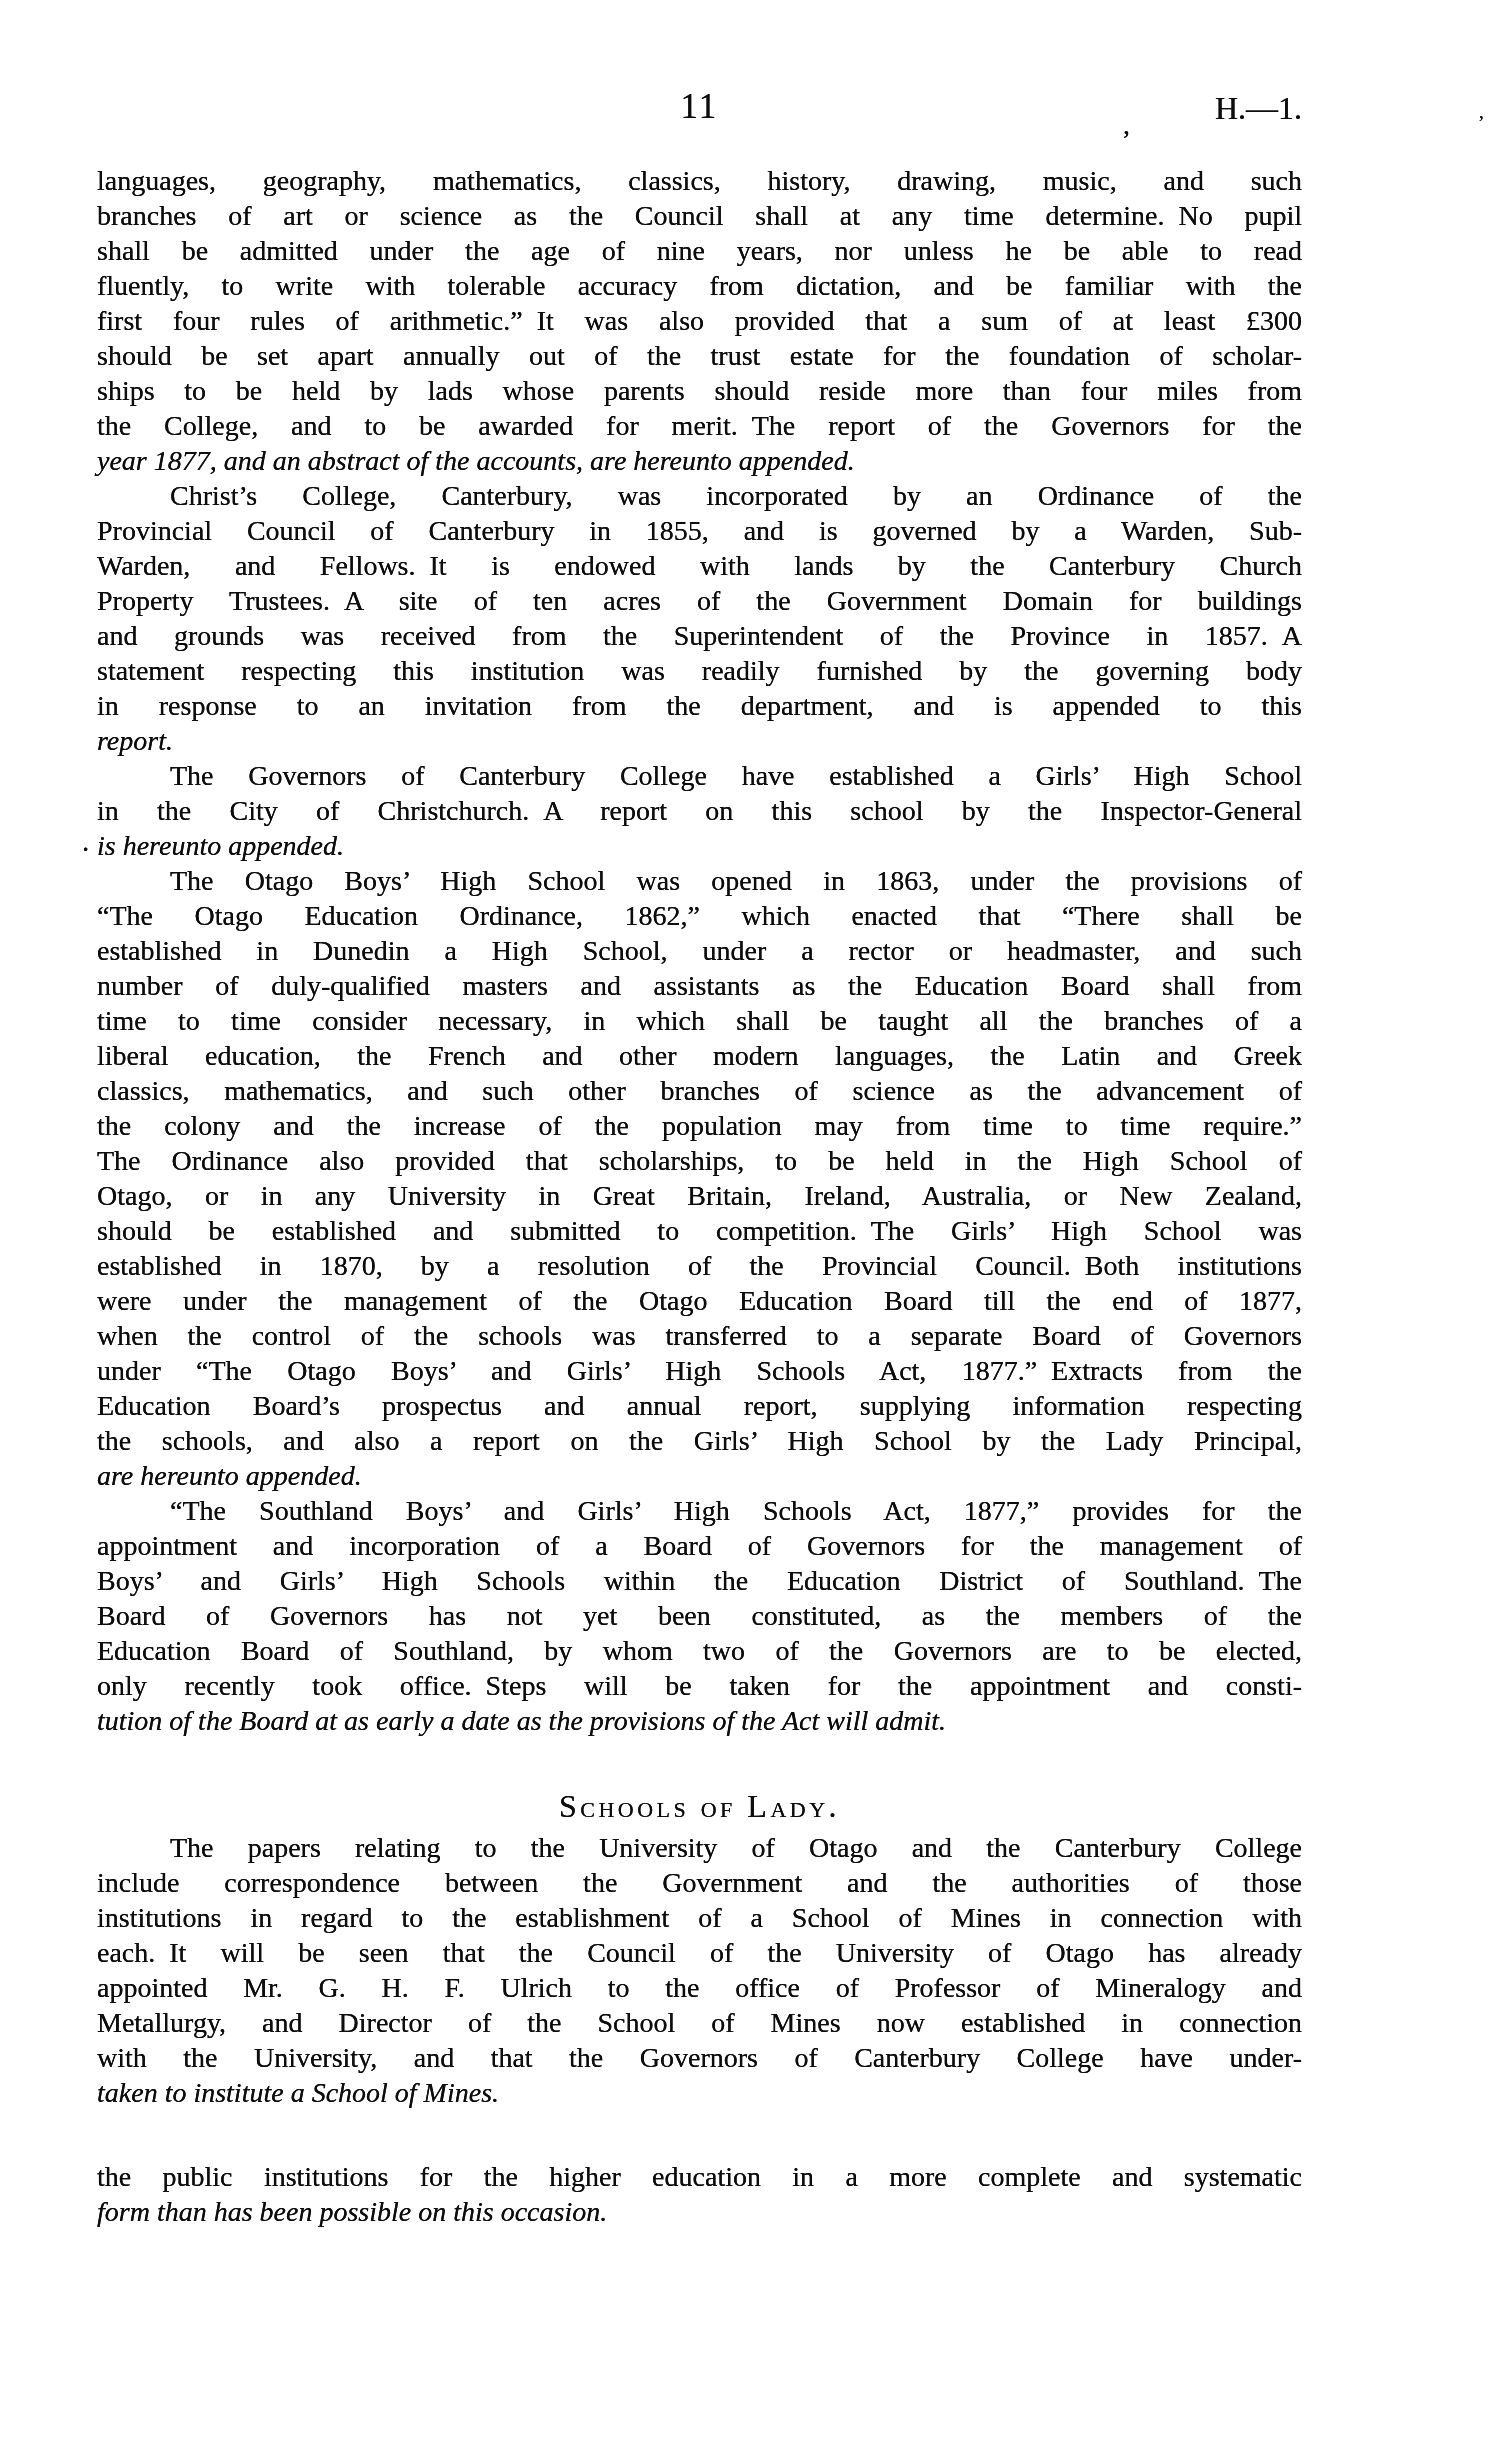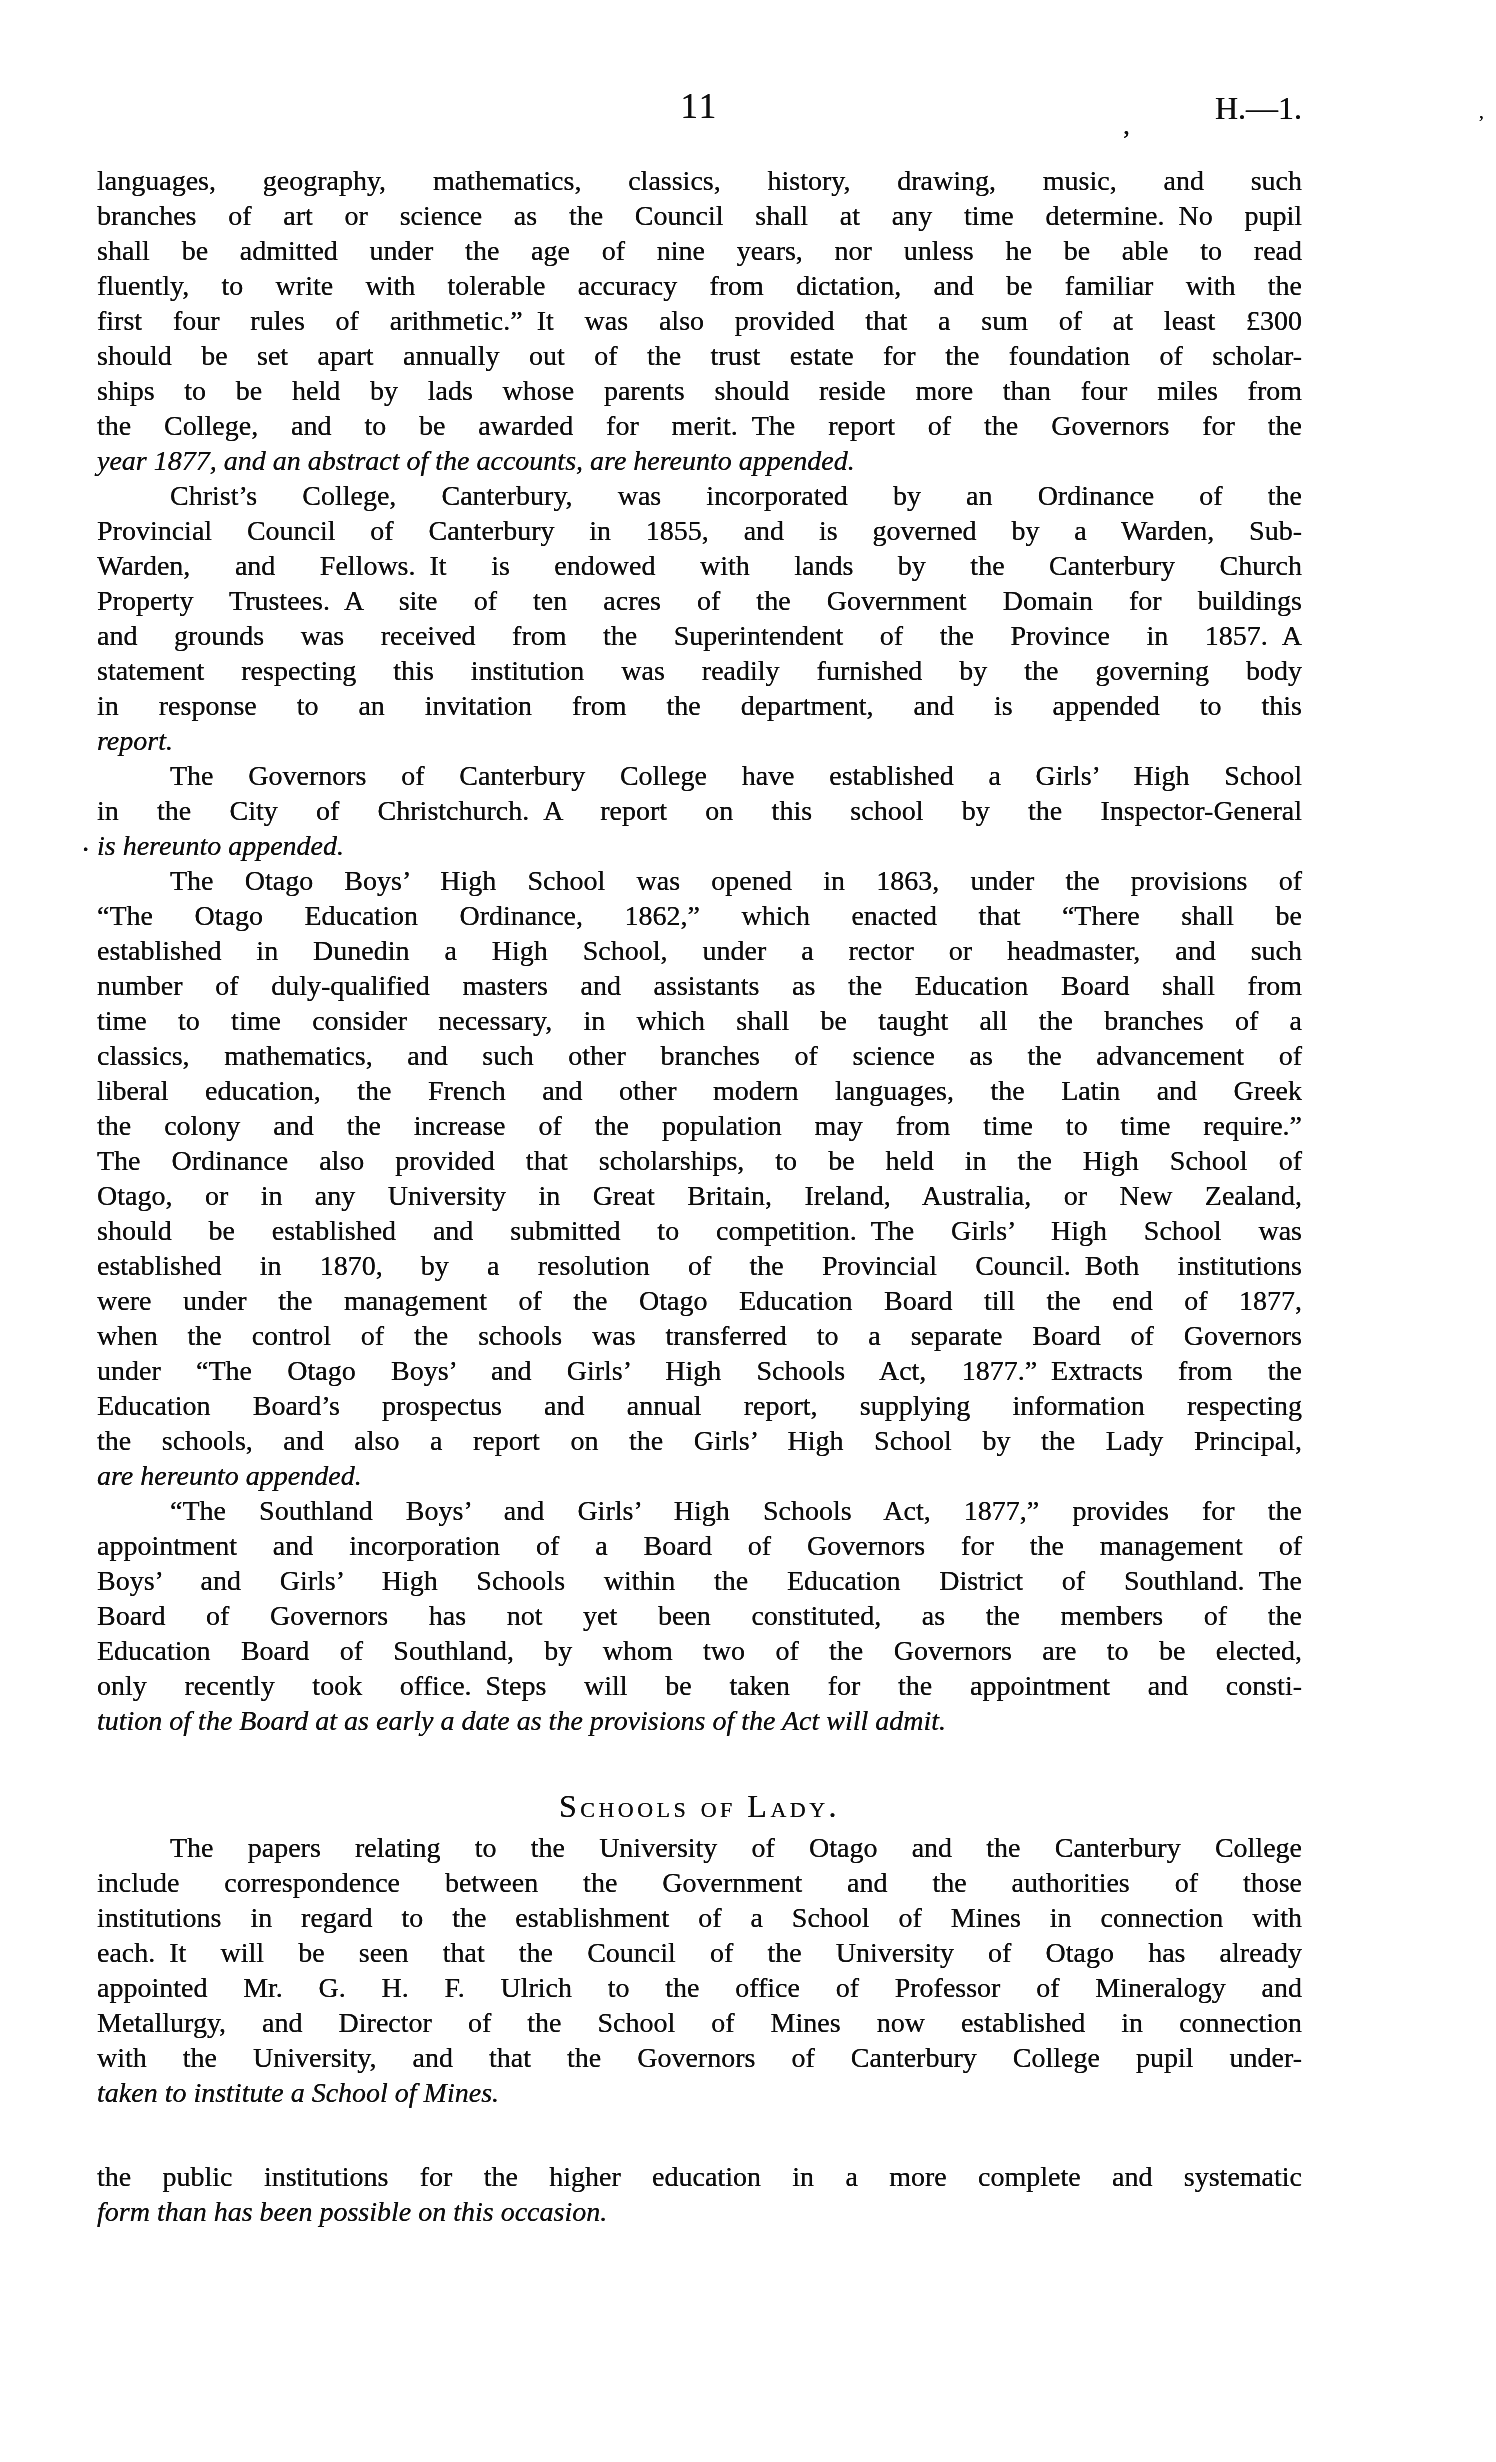--- a/index.html
+++ b/index.html
@@ -98,22 +98,22 @@
         <div class="line indent">The Governors of Canterbury College have established a Girls’ High School</div>
         <div class="line">in the City of Christchurch. A report on this school by the Inspector-General</div>
         <div class="line last">is hereunto appended.</div>
       </div>
       <div class="para">
         <div class="line indent">The Otago Boys’ High School was opened in 1863, under the provisions of</div>
         <div class="line">“The Otago Education Ordinance, 1862,” which enacted that “There shall be</div>
         <div class="line">established in Dunedin a High School, under a rector or headmaster, and such</div>
         <div class="line">number of duly-qualified masters and assistants as the Education Board shall from</div>
         <div class="line">time to time consider necessary, in which shall be taught all the branches of a</div>
+        <div class="line">liberal education, the French and other modern languages, the Latin and Greek</div>
         <div class="line">classics, mathematics, and such other branches of science as the advancement of</div>
-        <div class="line">liberal education, the French and other modern languages, the Latin and Greek</div>
         <div class="line">the colony and the increase of the population may from time to time require.”</div>
         <div class="line">The Ordinance also provided that scholarships, to be held in the High School of</div>
         <div class="line">Otago, or in any University in Great Britain, Ireland, Australia, or New Zealand,</div>
         <div class="line">should be established and submitted to competition. The Girls’ High School was</div>
         <div class="line">established in 1870, by a resolution of the Provincial Council. Both institutions</div>
         <div class="line">were under the management of the Otago Education Board till the end of 1877,</div>
         <div class="line">when the control of the schools was transferred to a separate Board of Governors</div>
         <div class="line">under “The Otago Boys’ and Girls’ High Schools Act, 1877.” Extracts from the</div>
         <div class="line">Education Board’s prospectus and annual report, supplying information respecting</div>
         <div class="line">the schools, and also a report on the Girls’ High School by the Lady Principal,</div>
@@ -129,21 +129,21 @@
         <div class="line last">tution of the Board at as early a date as the provisions of the Act will admit.</div>
       </div>
       <div class="section-heading">Schools of Lady.</div>
       <div class="para">
         <div class="line indent">The papers relating to the University of Otago and the Canterbury College</div>
         <div class="line">include correspondence between the Government and the authorities of those</div>
         <div class="line">institutions in regard to the establishment of a School of Mines in connection with</div>
         <div class="line">each. It will be seen that the Council of the University of Otago has already</div>
         <div class="line">appointed Mr. G. H. F. Ulrich to the office of Professor of Mineralogy and</div>
         <div class="line">Metallurgy, and Director of the School of Mines now established in connection</div>
-        <div class="line">with the University, and that the Governors of Canterbury College pupil under-</div>
+        <div class="line">with the University, and that the Governors of Canterbury College have under-</div>
         <div class="line last">taken to institute a School of Mines.</div>
       </div>
       <div class="para gap-before">
         <div class="line">the public institutions for the higher education in a more complete and systematic</div>
         <div class="line last">form than has been possible on this occasion.</div>
       </div>
     </div>
 
   <div id="artifact-layer">
       <span class="artifact" style="left: 1123px; top: 107px; font-size: 28px;">,</span>

